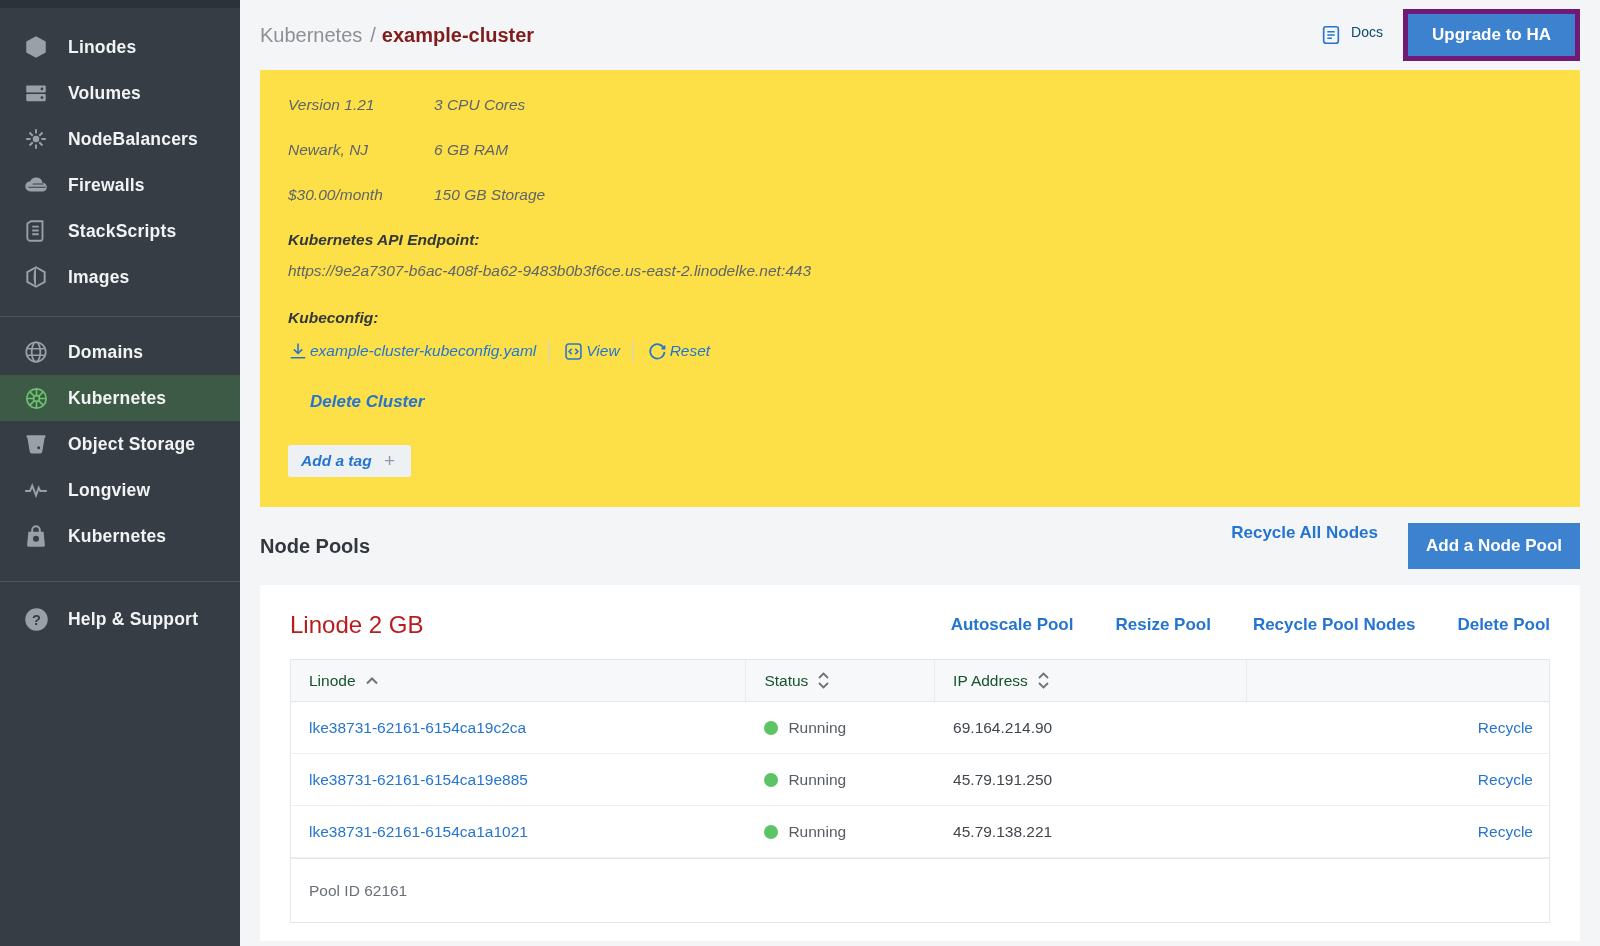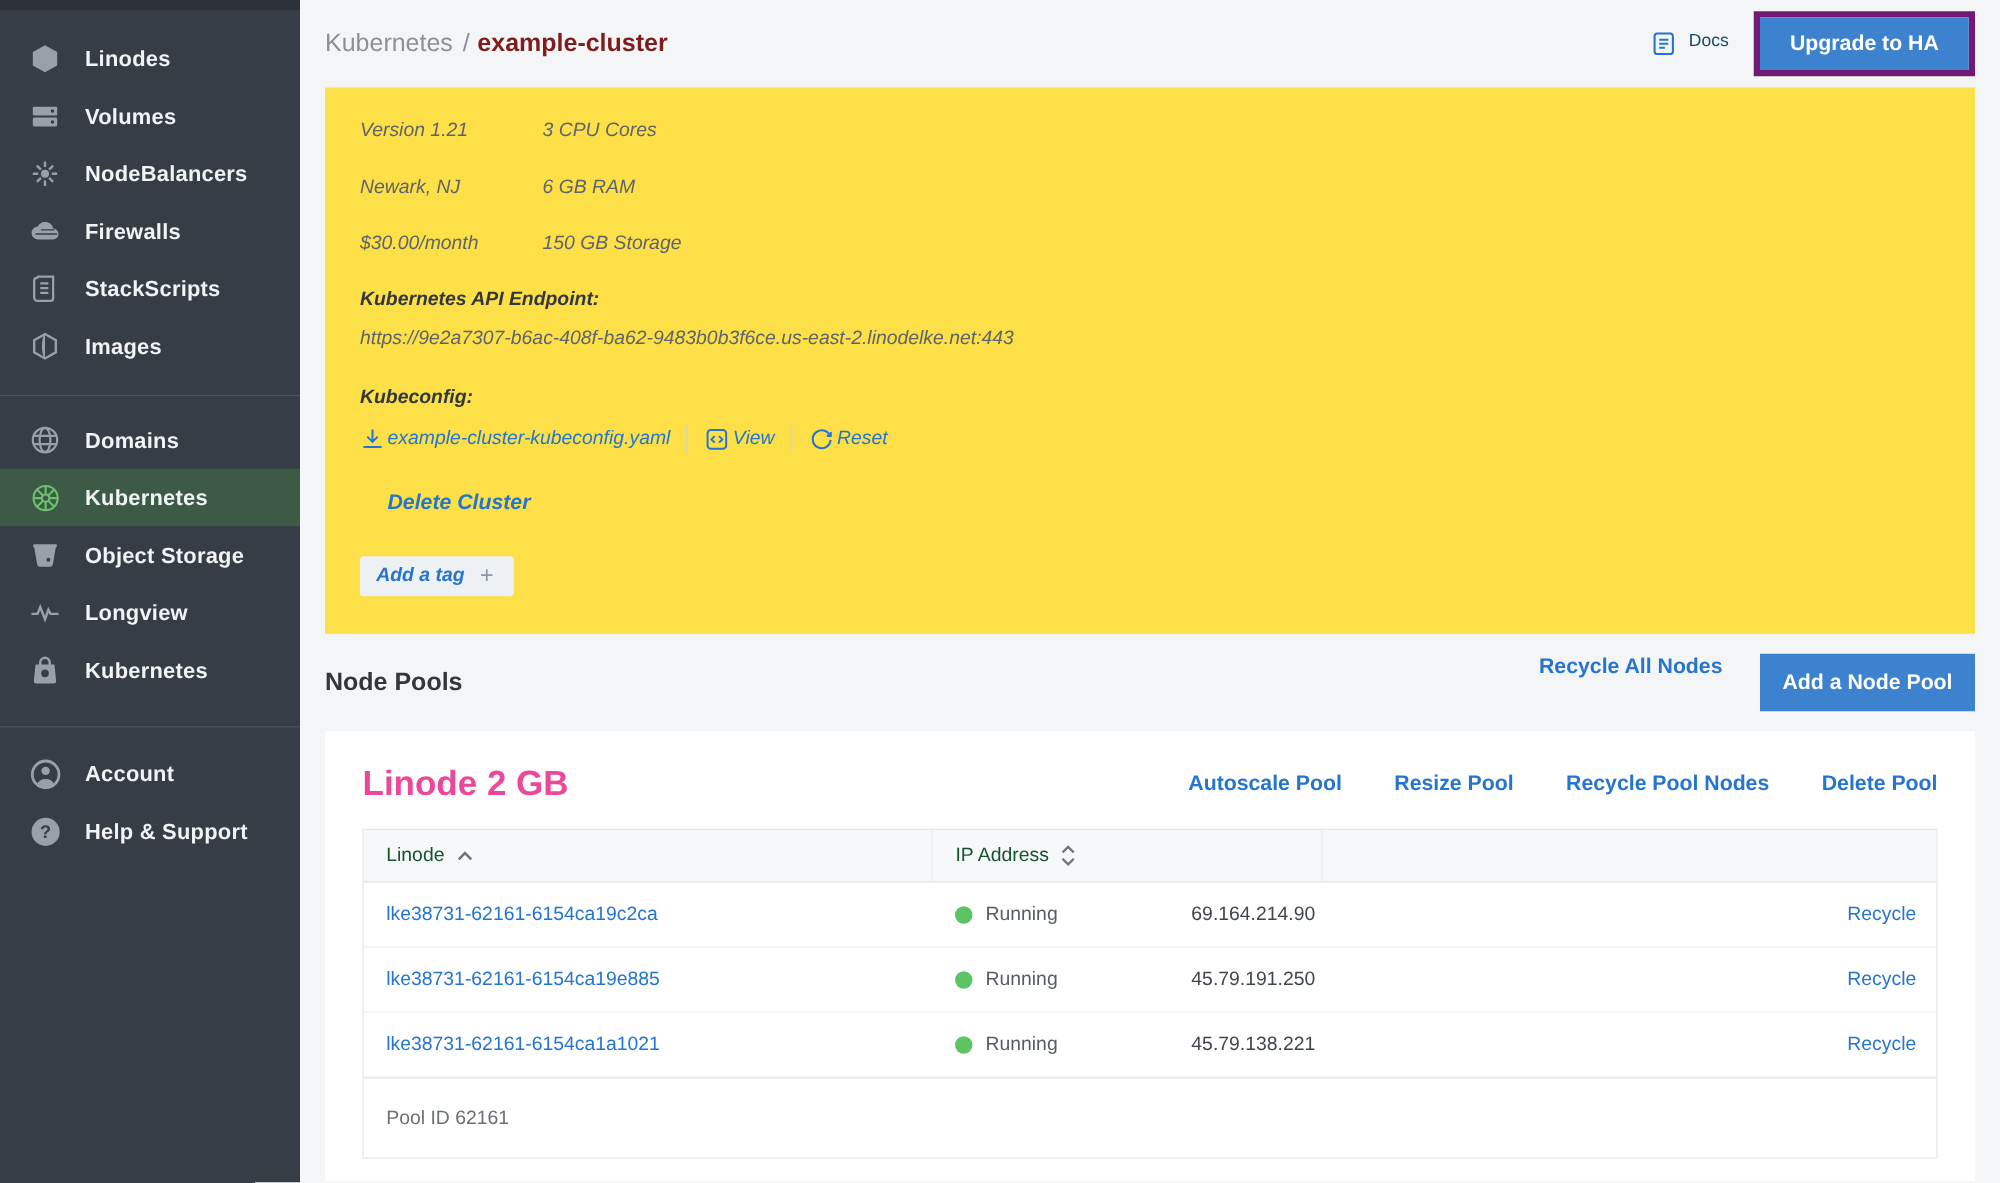--- a/index.html
+++ b/index.html
@@ -58,21 +58,21 @@
   .pools-bar { height:78px; display:flex; align-items:center; justify-content:space-between; }
   .pools-title { font-size:20px; font-weight:700; color:#32373d; }
   .pools-actions { display:flex; align-items:flex-start; gap:30px; }
   .link-bold { color:#2575d0; font-size:17px; font-weight:700; cursor:pointer; }
   .add-pool-btn { background:#3d82cf; border:none; color:#fff; font-family:inherit;
                   font-size:17px; font-weight:700; padding:13px 18px; cursor:pointer; }
 
   
   .pool-card { background:#fff; padding-bottom:18px; }
   .pool-header { display:flex; align-items:center; justify-content:space-between; padding:26px 30px 20px 30px; }
-  .pool-name { font-size:28px; font-weight:700; color:#ec4899; }
+  .pool-name { font-size:24px; font-weight:400; color:#b91c1c; }
   .pool-actions { display:flex; gap:42px; }
 
   .node-table { margin:0 30px; border:1px solid #e3e6ea; }
   .t-head { display:flex; background:#f7f8f9; height:42px; border-bottom:1px solid #e3e6ea; }
   .t-cell { display:flex; align-items:center; padding-left:18px; }
   .c1 { width:36.2%; } .c2 { width:15%; } .c3 { width:24.8%; } .c4 { flex:1; justify-content:flex-end; padding-right:16px; }
   .t-head .t-cell { color:#14532d; font-size:15.5px; gap:9px; }
   .t-head .c1, .t-head .c2, .t-head .c3 { border-right:1px solid #e9ebee; }
   .t-row { display:flex; height:52px; border-bottom:1px solid #eff0f2; }
   .t-row:last-of-type { border-bottom:none; }
@@ -203,30 +203,20 @@
       <span class="nlabel">Kubernetes</span>
     </div>
   </div>
 
   <div class="nav-divider second"></div>
 
   <div>
     <div class="nav-item">
       <span class="nicon">
         <svg width="27" height="27" viewBox="0 0 24 24">
-            <circle cx="12" cy="12" r="9.5" fill="none" stroke="#9aa0a7" stroke-width="2"></circle>
-            <circle cx="12" cy="9.5" r="3" fill="#9aa0a7"></circle>
-            <path d="M5.8 19a7 7 0 0112.4 0 9.5 9.5 0 01-12.4 0z" fill="#9aa0a7"></path>
-          </svg>
-      </span>
-      <span class="nlabel">Account</span>
-    </div>
-    <div class="nav-item">
-      <span class="nicon">
-        <svg width="27" height="27" viewBox="0 0 24 24">
             <circle cx="12" cy="12" r="10" fill="#9aa0a7"></circle>
             <text x="12" y="16.5" text-anchor="middle" font-size="13" font-weight="bold" fill="#363d45" font-family="Liberation Sans, sans-serif">?</text>
           </svg>
       </span>
       <span class="nlabel">Help &amp; Support</span>
     </div>
   </div>
 
   <div class="sidebar-fill"></div>
 </nav>
@@ -333,20 +323,28 @@
       </div>
     </div>
 
     <div class="node-table">
       <div class="t-head">
         <div class="t-cell c1">
           <span>Linode</span>
           <span>
             <svg width="14" height="9" viewBox="0 0 14 9" fill="none" stroke="#6e7377" stroke-width="2">
                 <path d="M2 7.5L7 2.5l5 5"></path>
+              </svg>
+          </span>
+        </div>
+        <div class="t-cell c2">
+          <span>Status</span>
+          <span>
+            <svg width="13" height="19" viewBox="0 0 13 19" fill="none" stroke="#6e7377" stroke-width="1.8">
+                <path d="M2 7l4.5-4.5L11 7M2 12l4.5 4.5L11 12"></path>
               </svg>
           </span>
         </div>
         <div class="t-cell c3">
           <span>IP Address</span>
           <span>
             <svg width="13" height="19" viewBox="0 0 13 19" fill="none" stroke="#6e7377" stroke-width="1.8">
                 <path d="M2 7l4.5-4.5L11 7M2 12l4.5 4.5L11 12"></path>
               </svg>
           </span>

